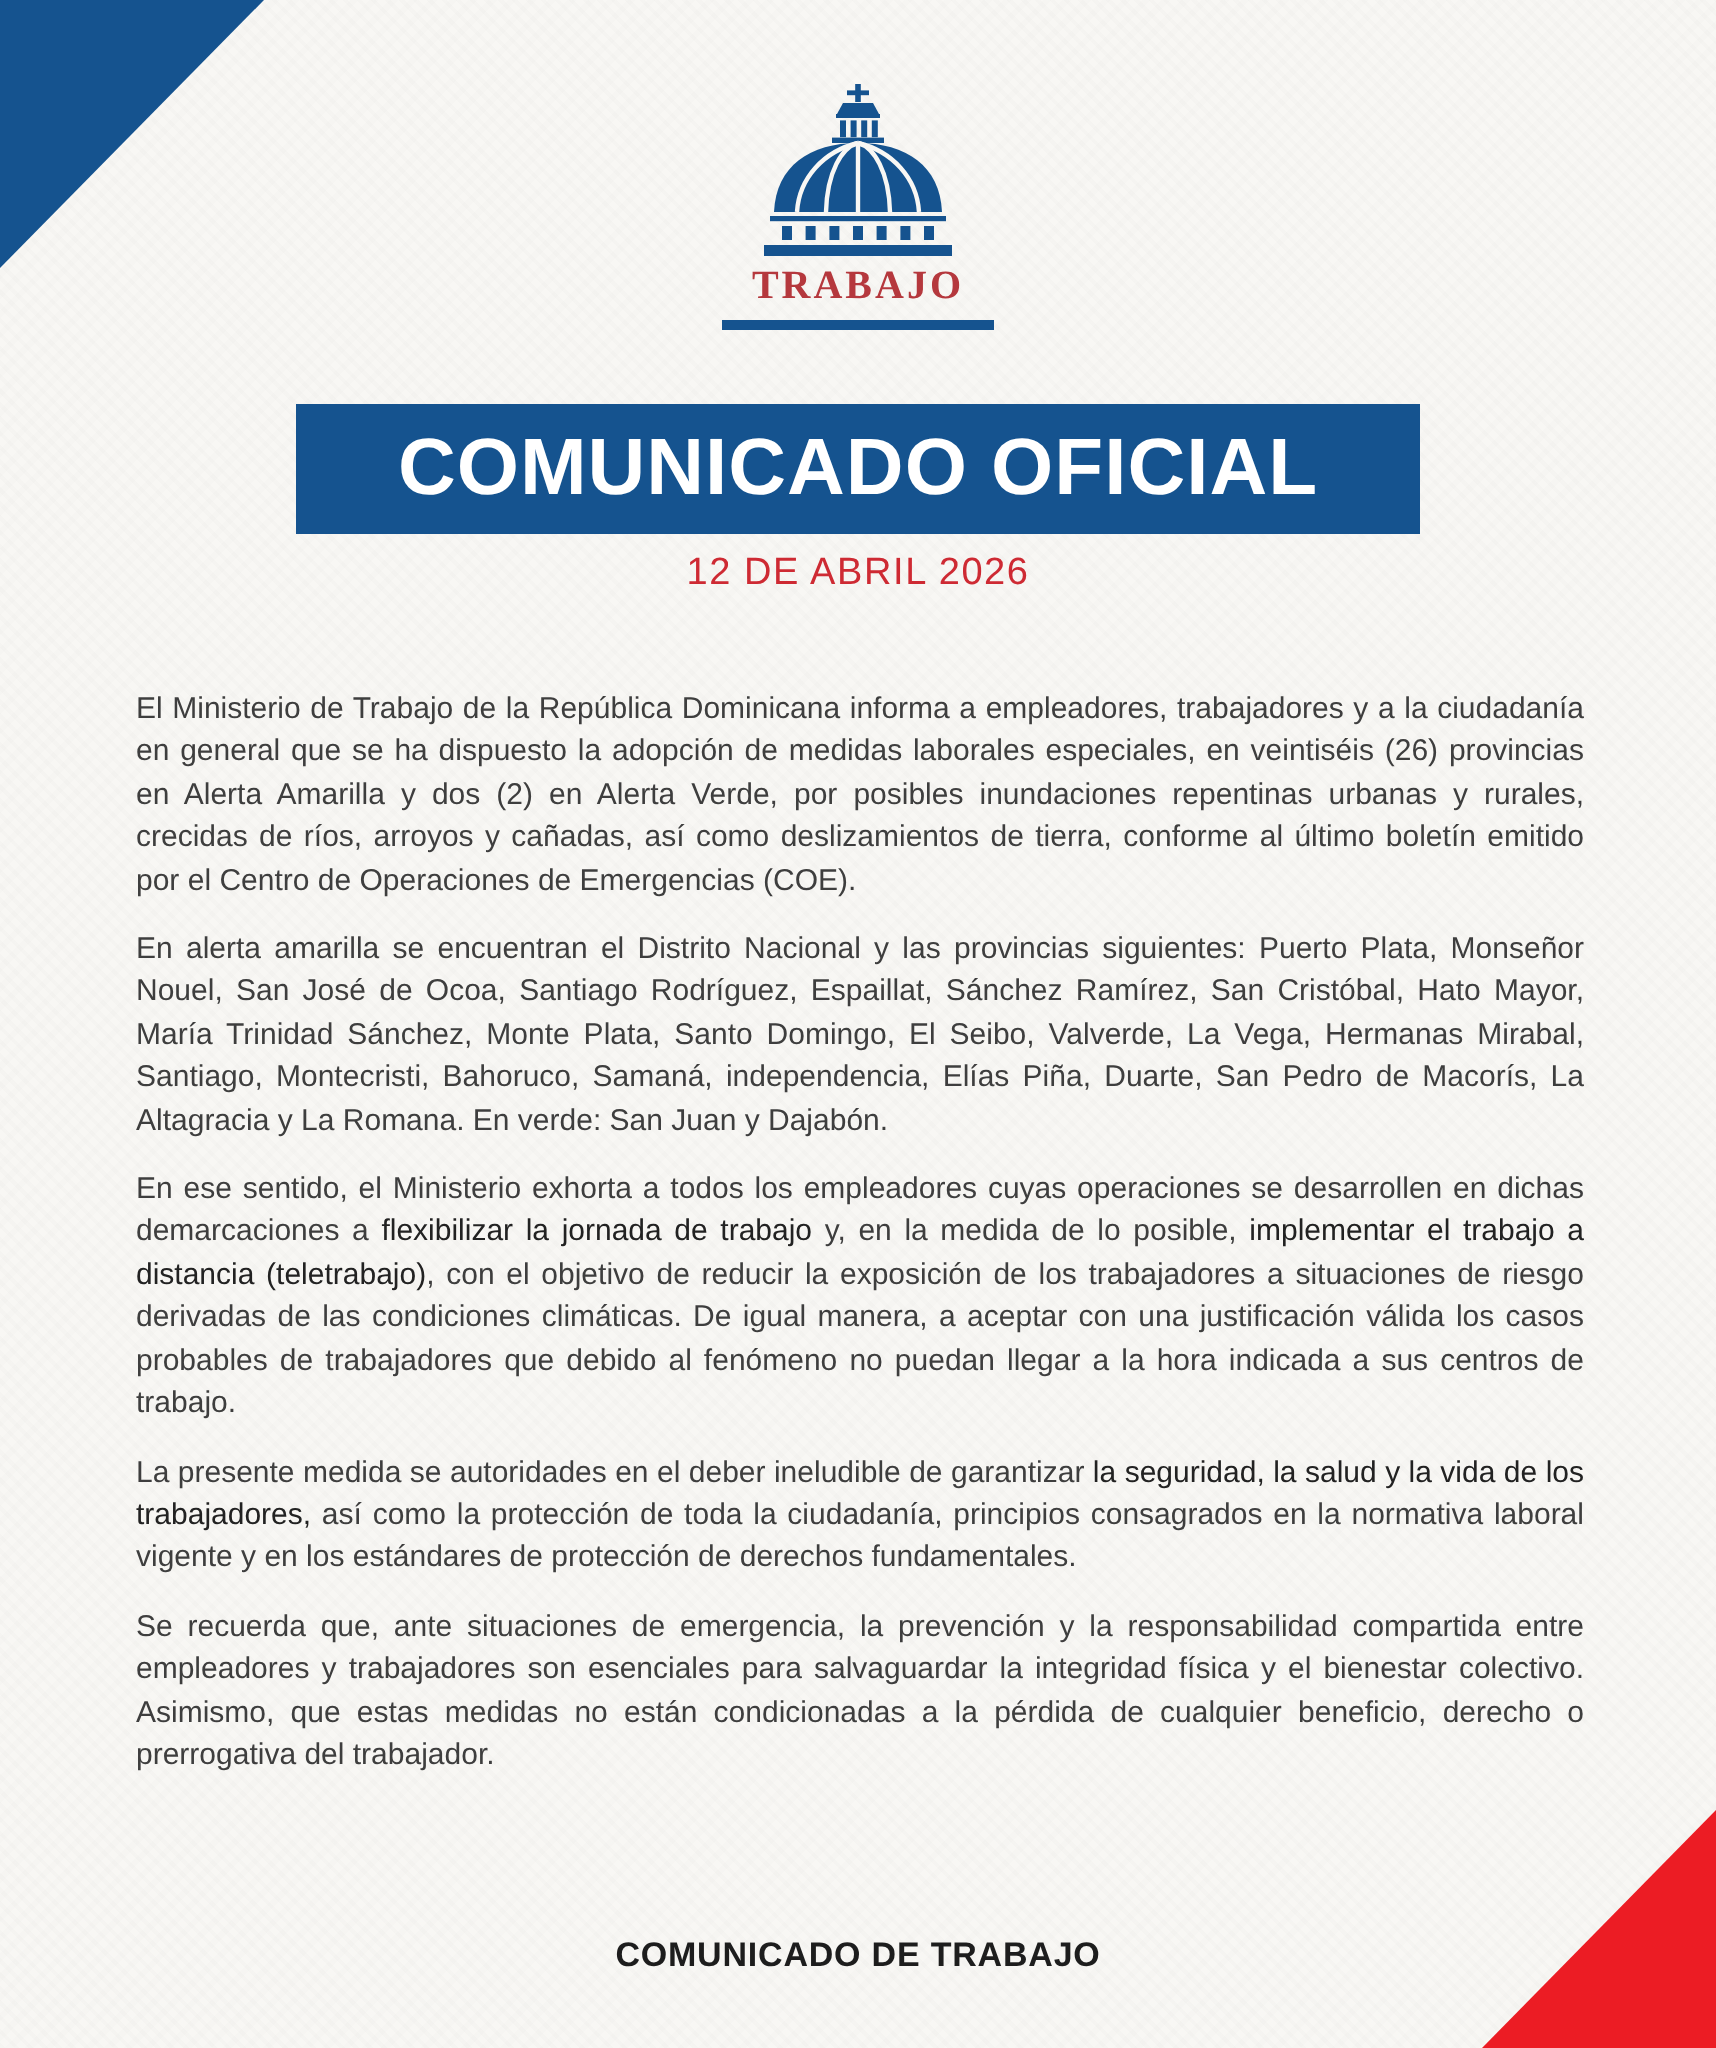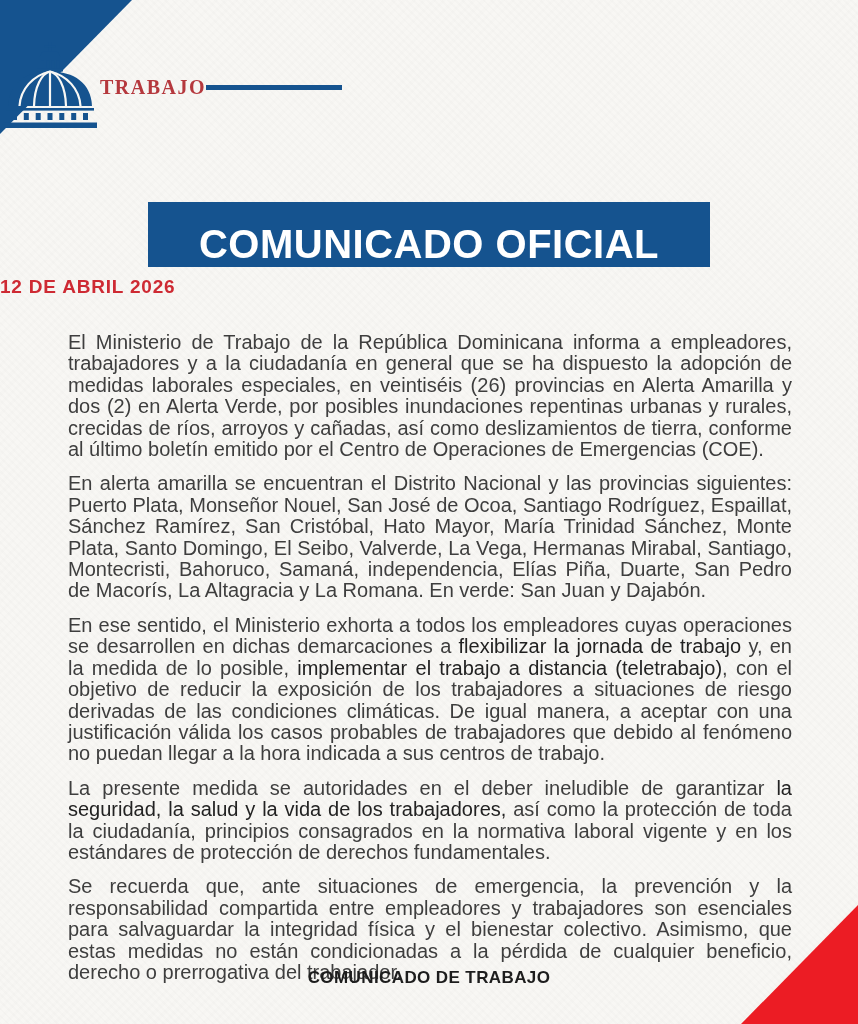--- a/index.html
+++ b/index.html
@@ -25,63 +25,64 @@
     clip-path:polygon(0 0, 100% 0, 0 100%);
   }
   .corner-br{
     bottom:0;right:0;width:117px;height:119px;
     background:var(--red_triangle,#EC1C24);
     clip-path:polygon(100% 0, 100% 100%, 0 100%);
   }
   
   .logo{
     position:absolute;top:42px;left:0;right:0;
-    display:flex;flex-direction:row;align-items:center;
+    display:flex;flex-direction:column;align-items:center;
   }
   .logo svg{display:block;}
   .logo-text{
     margin-top:4px;
     font-family:"Liberation Serif", serif;
     font-weight:700;
     font-size:20px;
     letter-spacing:1.5px;
     color:var(--logo_red,#B5383D);
   }
   .logo-rule{
     margin-top:5px;
     width:136px;height:4.5px;
     background:var(--blue,#15538F);
   }
   
   .banner{
     position:absolute;top:202px;left:148px;
     width:562px;height:65px;
     background:var(--blue,#15538F);
-    display:flex;align-items:flex-end;justify-content:center;
+    display:flex;align-items:center;justify-content:center;
   }
   .banner-title{
     color:#ffffff;
     font-weight:700;
     font-size:40px;
     letter-spacing:0.5px;
     white-space:nowrap;
   }
   
   .date{
     position:absolute;top:276px;left:0;right:0;
-    font-weight:700;
+    text-align:center;
+    font-weight:400;
     font-size:19px;
     letter-spacing:0.8px;
     color:var(--date_red,#CE2A33);
   }
   
   .body-text{
-    position:absolute;top:332px;left:68px;
+    position:absolute;top:344px;left:68px;
     width:724px;
-    font-size:20px;
+    font-size:15px;
     line-height:21.4px;
     color:var(--body_text,#3E3E3E);
     text-align:justify;
   }
   .body-text p{margin:0 0 13px 0;}
   .body-text strong{font-weight:400;color:#222;}
   
   .signature{
     position:absolute;top:968px;left:0;right:0;
     text-align:center;

